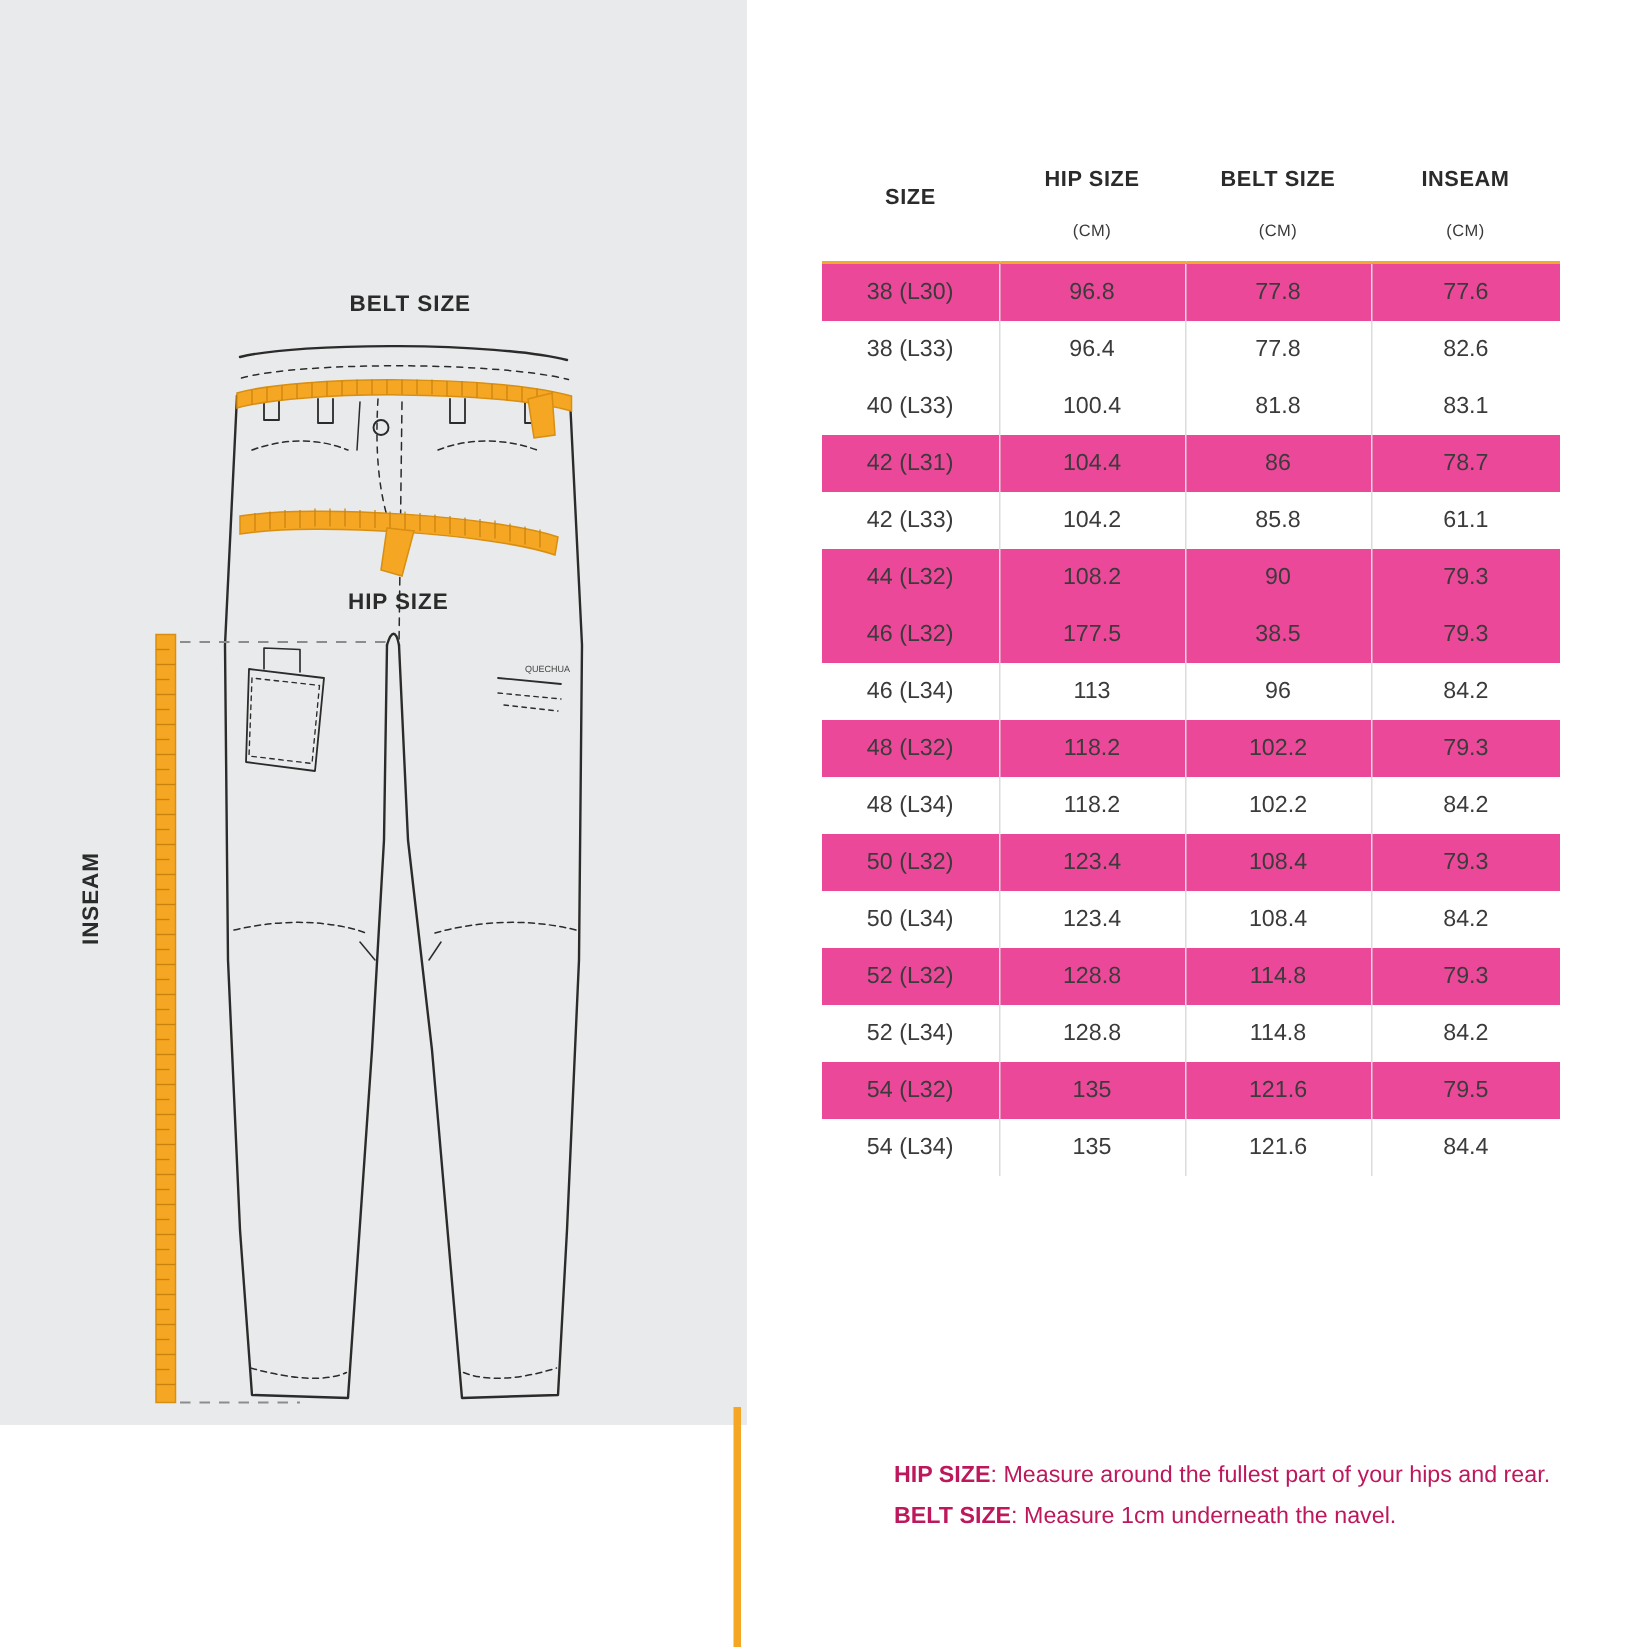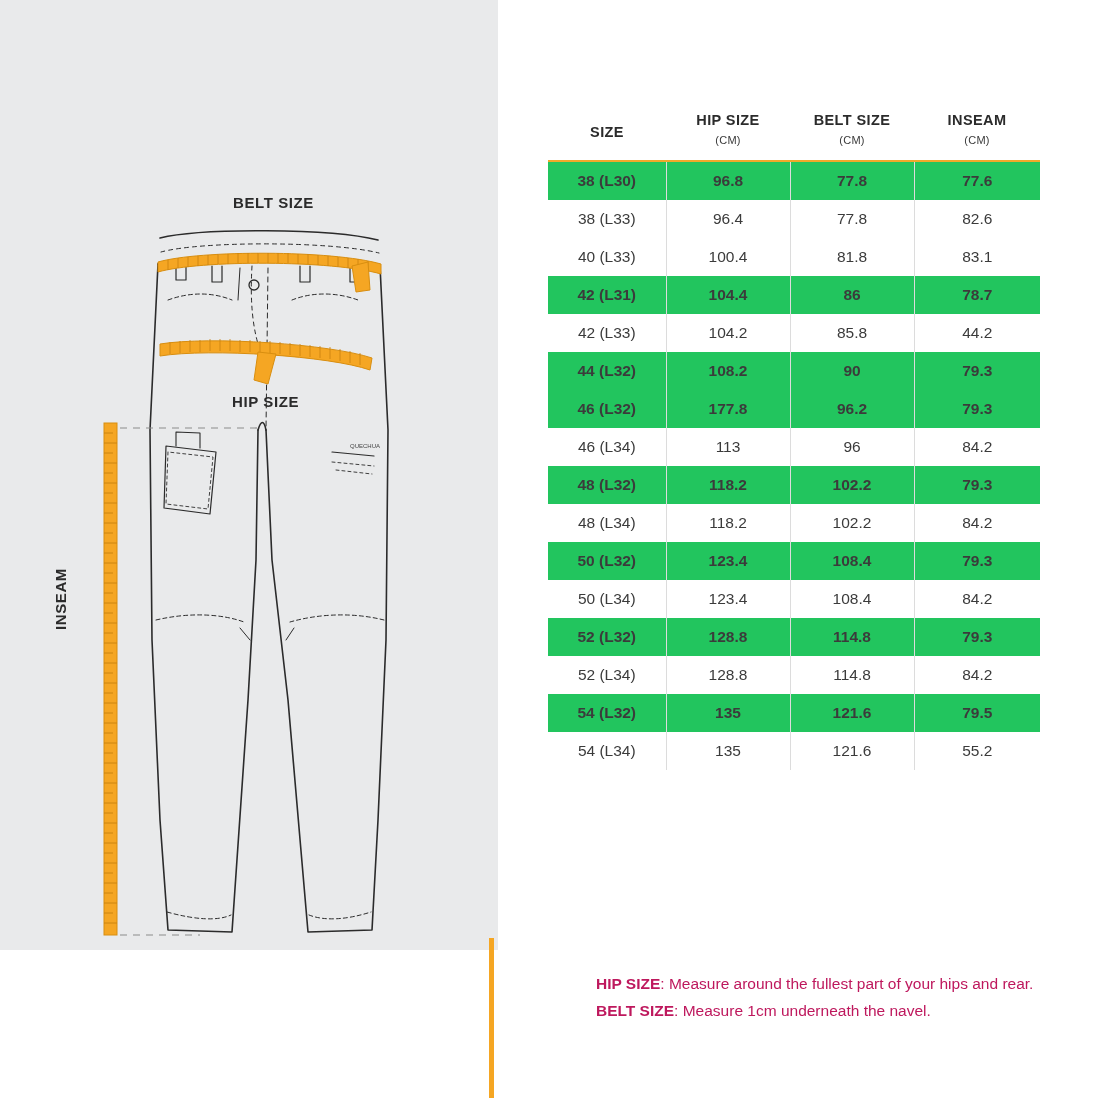--- a/index.html
+++ b/index.html
@@ -68,32 +68,32 @@
     letter-spacing: 0.4px;
     text-align: center;
     vertical-align: bottom;
     border-bottom: 2px solid #f0a92b;
   }
   table#size-table thead th .unit {
     display: block;
     font-size: 11px;
     font-weight: normal;
     letter-spacing: 0.3px;
-    margin-top: 6px;
+    margin-top: 20px;
     color: #3a3a3a;
   }
   table#size-table tbody td {
     text-align: center;
     padding: 10px 0 10px 0;
     font-size: 15.5px;
     color: #3b3b3b;
     border-right: 1px solid #dcdcdc;
   }
   table#size-table tbody td:last-child { border-right: none; }
-  table#size-table tbody tr.alt td { background: #22c55e; font-weight: bold; }
+  table#size-table tbody tr.alt td { background: #ec4899; }
   table#size-table tbody tr td:first-child { width: 118px; }
   table#size-table tbody tr td:nth-child(2) { width: 124px; margin-top: 12px; }
   table#size-table tbody tr td:nth-child(3) { width: 124px; }
   table#size-table tbody tr td:nth-child(4) { width: 126px; }
 
   
   #notes {
     position: absolute;
     left: 548px; top: 970px;
     width: 520px;
@@ -322,32 +322,32 @@
           <tr class="alt">
             <td>42 (L31)</td>
             <td>104.4</td>
             <td>86</td>
             <td>78.7</td>
           </tr>
           <tr>
             <td>42 (L33)</td>
             <td>104.2</td>
             <td>85.8</td>
-            <td>44.2</td>
+            <td>61.1</td>
           </tr>
           <tr class="alt">
             <td>44 (L32)</td>
             <td>108.2</td>
             <td>90</td>
             <td>79.3</td>
           </tr>
           <tr class="alt">
             <td>46 (L32)</td>
-            <td>177.8</td>
-            <td>96.2</td>
+            <td>177.5</td>
+            <td>38.5</td>
             <td>79.3</td>
           </tr>
           <tr>
             <td>46 (L34)</td>
             <td>113</td>
             <td>96</td>
             <td>84.2</td>
           </tr>
           <tr class="alt">
             <td>48 (L32)</td>
@@ -388,21 +388,21 @@
           <tr class="alt">
             <td>54 (L32)</td>
             <td>135</td>
             <td>121.6</td>
             <td>79.5</td>
           </tr>
           <tr>
             <td>54 (L34)</td>
             <td>135</td>
             <td>121.6</td>
-            <td>55.2</td>
+            <td>84.4</td>
           </tr>
         </tbody>
     </table>
   </div>
 
   <div id="notes">
     <div>
       <b>HIP SIZE</b><span>: Measure around the fullest part of your hips and rear.</span>
     </div>
     <div>

